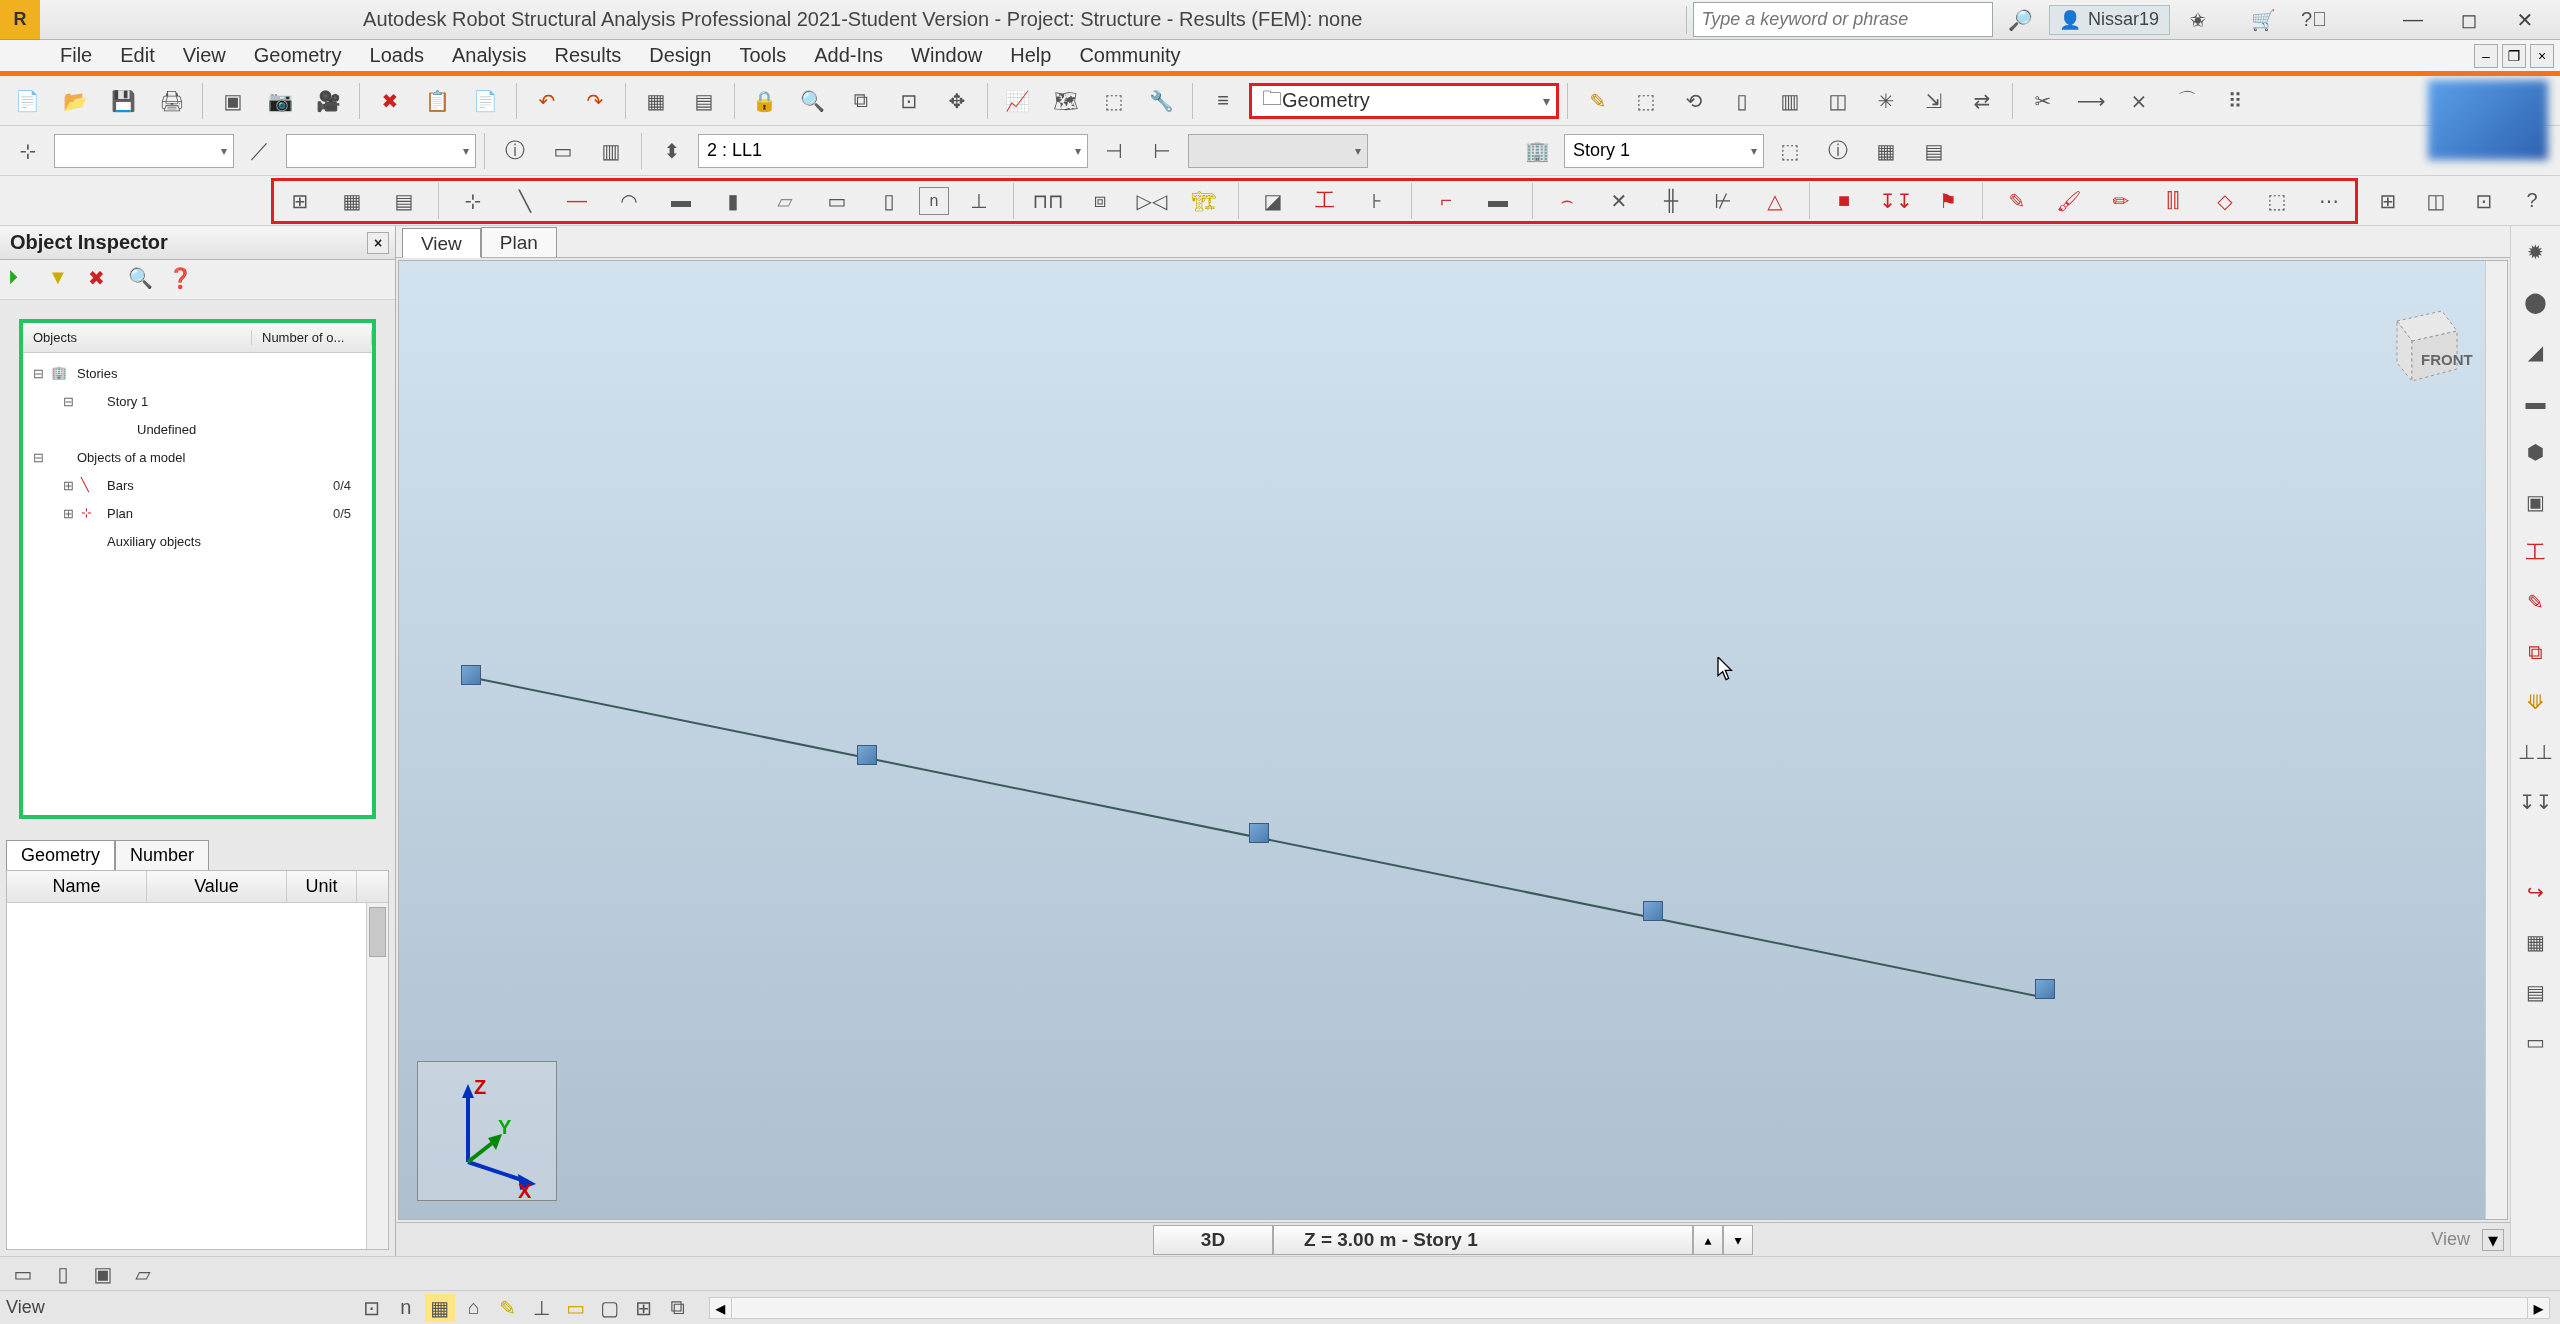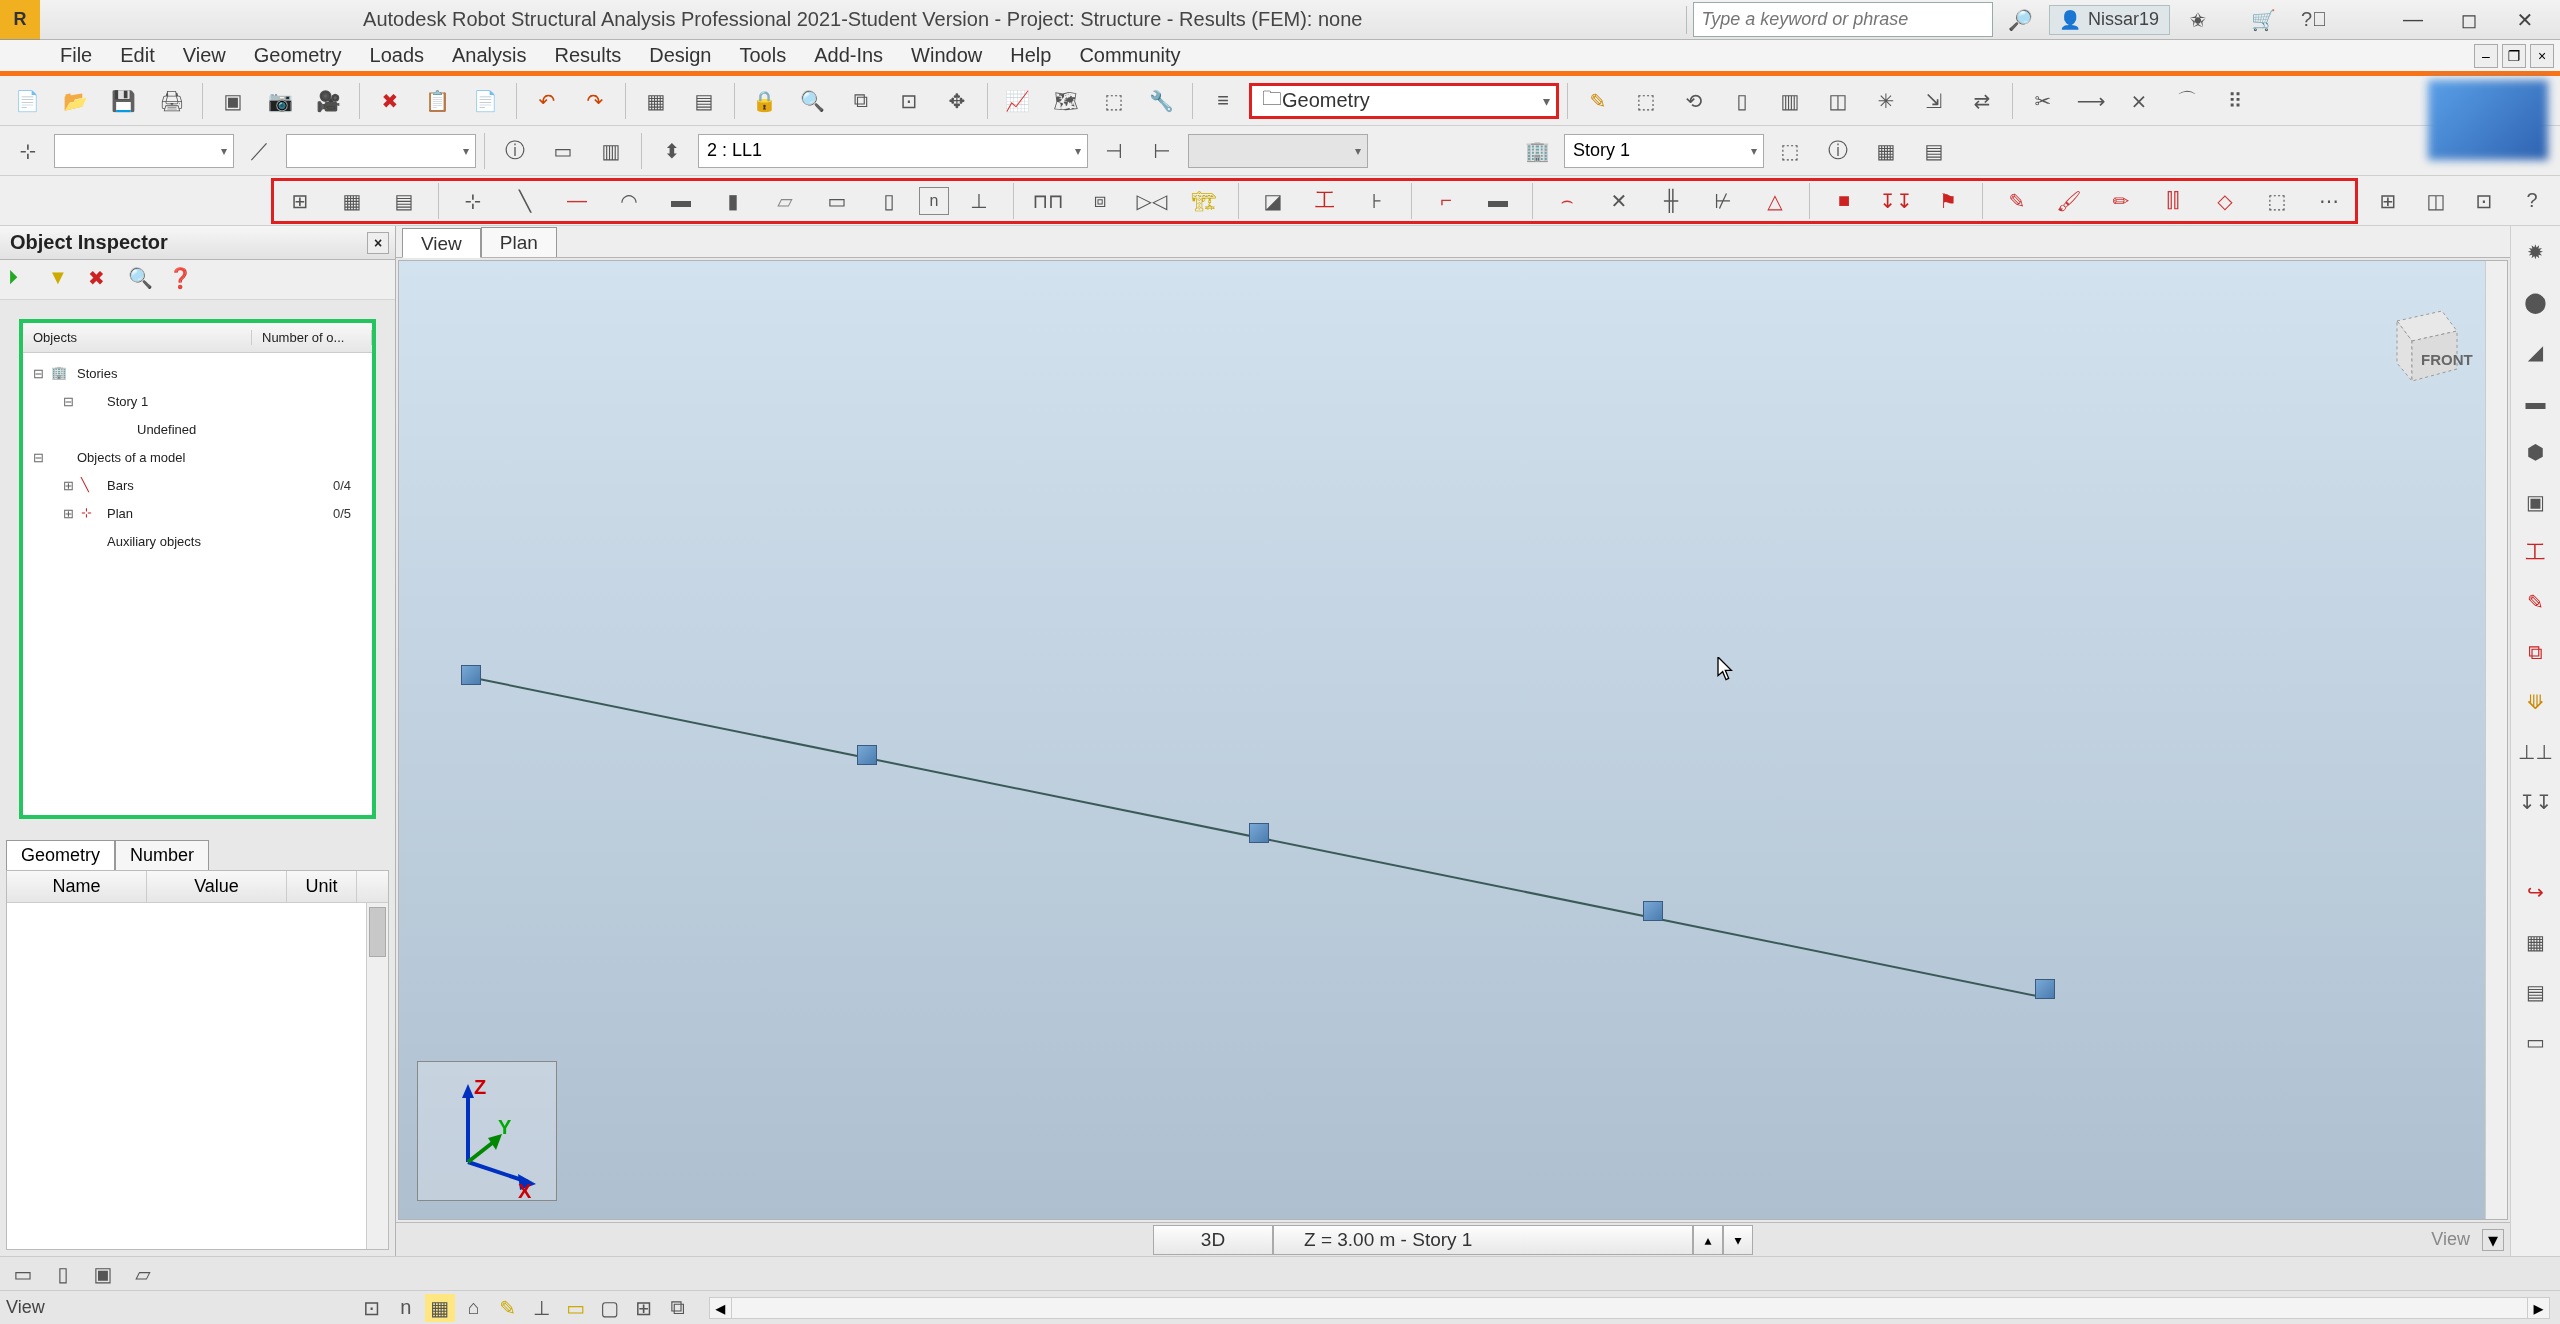--- a/index.html
+++ b/index.html
@@ -56,21 +56,21 @@
 .view-tab.active { background:#fff; border-bottom:1px solid #fff; position:relative; top:1px; }
 .canvas-wrap { flex:1; position:relative; border:1px solid #b4b4b4; margin:2px; }
 .canvas { width:100%; height:100%; background:linear-gradient(to bottom,#d2e2ee 0%,#aebfd0 100%); position:relative; }
 .axis-widget { position:absolute; left:18px; bottom:18px; width:140px; height:140px; border:1px solid #888; background:rgba(255,255,255,0.25); }
 .view-cube { position:absolute; right:30px; top:30px; width:100px; height:100px; }
 .rsidebar { width:50px; background:#efefef; border-left:1px solid #cfcfcf; display:flex; flex-direction:column; align-items:center; padding-top:6px; gap:10px; }
 .rsidebar .tbtn { width:40px; height:40px; }
 .statusbar { height:34px; background:#e6e6e6; border-top:1px solid #bbb; display:flex; align-items:center; }
 .statusbar2 { height:34px; background:#e6e6e6; border-top:1px solid #ccc; display:flex; align-items:center; padding-left:6px; gap:6px; }
 .status-center { flex:1; display:flex; justify-content:center; align-items:center; gap:0; }
-.status-box { height:30px; border:1px solid #aaa; background:linear-gradient(#fdfdfd,#e8e8e8); padding:0 30px; display:flex; align-items:center; font-size:19px; color:#333; }
+.status-box { height:30px; border:1px solid #aaa; background:linear-gradient(#fdfdfd,#e8e8e8); padding:0 30px; display:flex; align-items:center; font-size:19px; color:#333;font-weight:bold; }
 .spin-btn { width:30px; height:30px; border:1px solid #aaa; background:linear-gradient(#fdfdfd,#e8e8e8); display:flex; align-items:center; justify-content:center; font-size:14px; }
 .status-view { position:absolute; right:40px; color:#888; font-size:18px; }
 .cursor-arrow { position:absolute; width:18px; height:24px; pointer-events:none; }
 .node-cube { position:absolute; width:20px; height:20px; background:linear-gradient(135deg,#7aa9d6,#4a7caf); border:1px solid #3a5a80; transform:rotate(0deg); }
 .brand-sq { position:absolute; right:12px; top:80px; width:120px; height:80px; background:linear-gradient(135deg,#5aa0e8,#2e62b0); filter:blur(4px); }
 .bar-line { position:absolute; background:#3a5a58; height:2px; transform-origin:left center; }
 </style>
 </head>
 <body>
 

